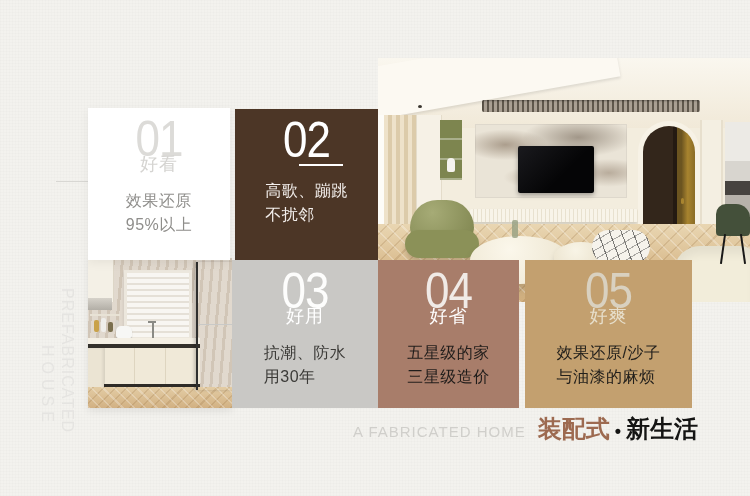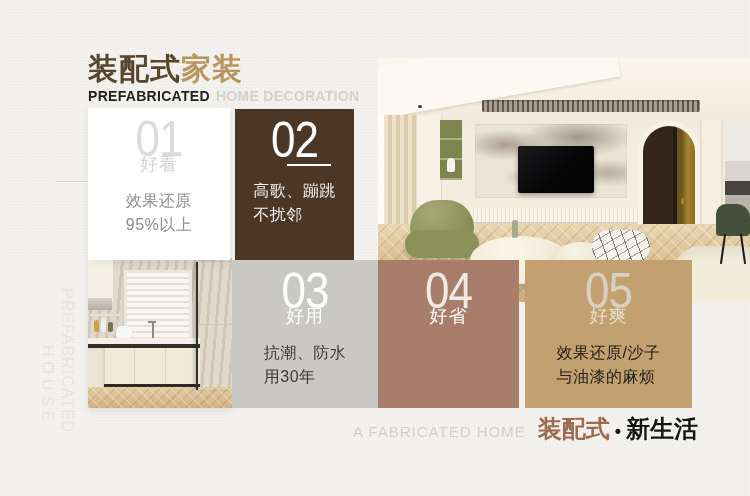--- a/index.html
+++ b/index.html
@@ -118,21 +118,21 @@
     background-image:repeating-linear-gradient(45deg,rgba(255,255,255,.25) 0 1.5px,transparent 1.5px 8px),
       repeating-linear-gradient(-45deg,rgba(139,98,50,.18) 0 1.5px,transparent 1.5px 8px);}
   .kt-fridge{left:108px;top:4px;width:36px;height:128px;border-left:2px solid #2f2f2e;
     background:linear-gradient(90deg,#fbfbfa 0 60%,#ebebe9 100%);box-shadow:-2px 0 3px rgba(0,0,0,.18);
     background-image:linear-gradient(180deg,transparent 0 62px,#c9c9c7 62px 63px,transparent 63px);}
 
   
   .card{position:absolute;text-align:center;}
   .card-01{left:88px;top:108px;width:142px;height:152px;background:#ffffff;
     box-shadow:0 3px 10px rgba(0,0,0,.06);}
-  .card-02{left:235px;top:109px;width:119px;height:151px;background:#4c3626;}
+  .card-02{left:235px;top:109px;width:143px;height:151px;background:#4c3626;}
   .card-03{left:232px;top:260px;width:146px;height:148px;background:#c9c8c5;}
   .card-04{left:378px;top:260px;width:141px;height:148px;background:#a87d6a;}
   .card-05{left:525px;top:260px;width:167px;height:148px;background:#c3a06f;}
   .card .num{display:inline-block;font-size:44px;line-height:.95;letter-spacing:-1px;margin-top:13px;
     transform:scaleY(1.12);transform-origin:center bottom;}
   .card .num-underline{width:44px;height:2px;background:#ffffff;margin:0 auto;transform:translateX(14px);}
   .card .lbl{position:relative;font-size:18px;font-weight:normal;margin-top:-11px;letter-spacing:1px;}
   .card .body{margin-top:13px;font-size:16px;line-height:1.5;letter-spacing:.5px;}
   .card .body .lines{display:inline-block;text-align:left;}
   .card-01 .num{color:#dcdbd8;}  .card-01 .lbl{color:#d5d4d1;} .card-01 .body{color:#8f8e8b;}
@@ -146,28 +146,20 @@
   .tag-en{font-size:15px;color:#d0cfcb;letter-spacing:1px;margin-right:12px;}
   .tag-brand{font-size:24px;font-weight:bold;color:#9d6a50;}
   .tag-dot{font-size:18px;font-weight:bold;color:#141413;margin:0 5px;}
   .tag-suffix{font-size:24px;font-weight:bold;color:#141413;}
 </style>
 </head>
 <body>
 
 <div class="page">
 
-  <header class="hdr">
-    <div class="title-cn">
-      <span class="t-brown">装配式</span><span class="t-tan">家装</span>
-    </div>
-    <div class="title-en">
-      <span class="s-dark">PREFABRICATED</span><span class="s-light">HOME DECORATION</span>
-    </div>
-  </header>
 
   <div class="deco-line"></div>
 
   <span class="side-line l1">PREFABRICATED</span>
   <span class="side-line l2">HOUSE</span>
 
   <div class="photo ph-living">
     <div class="lr-ceiling"></div>
     <div class="lr-soffit"></div>
     <div class="lr-vent"></div>
@@ -241,20 +233,23 @@
     <div class="num">03</div>
     <div class="lbl">好用</div>
     <div class="body">
       <span class="lines"><span>抗潮、防水</span><br><span>用30年</span></span>
     </div>
   </section>
 
   <section class="card card-04">
     <div class="num">04</div>
     <div class="lbl">好省</div>
+    <div class="body">
+      <span class="lines"><span>五星级的家</span><br><span>三星级造价</span></span>
+    </div>
   </section>
 
   <section class="card card-05">
     <div class="num">05</div>
     <div class="lbl">好爽</div>
     <div class="body">
       <span class="lines"><span>效果还原/沙子</span><br><span>与油漆的麻烦</span></span>
     </div>
   </section>
 

